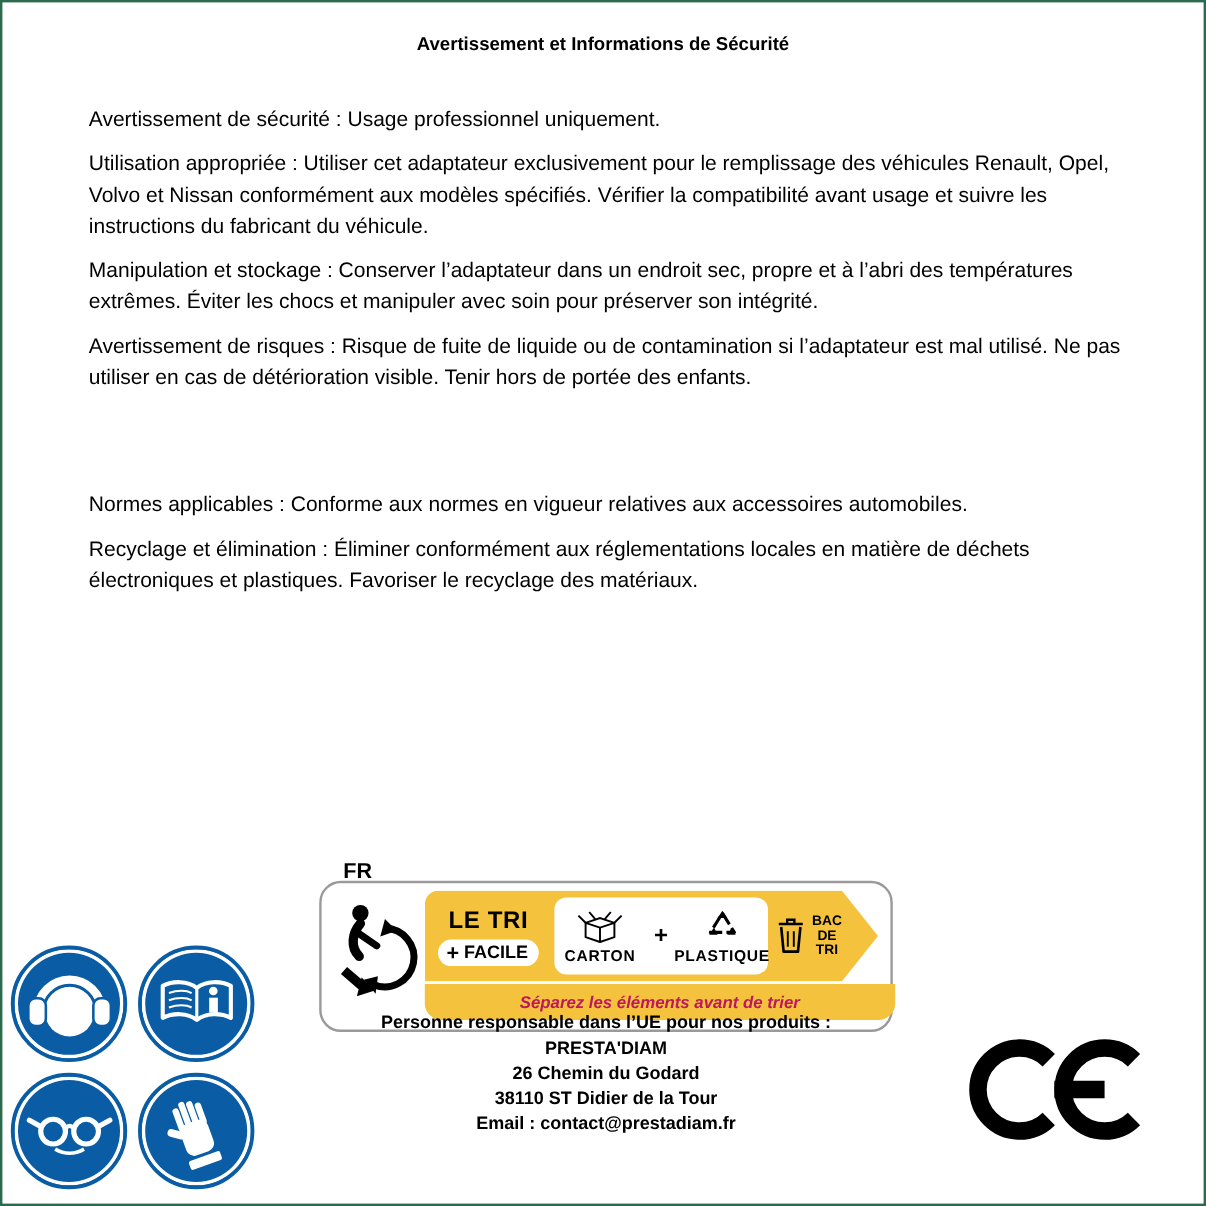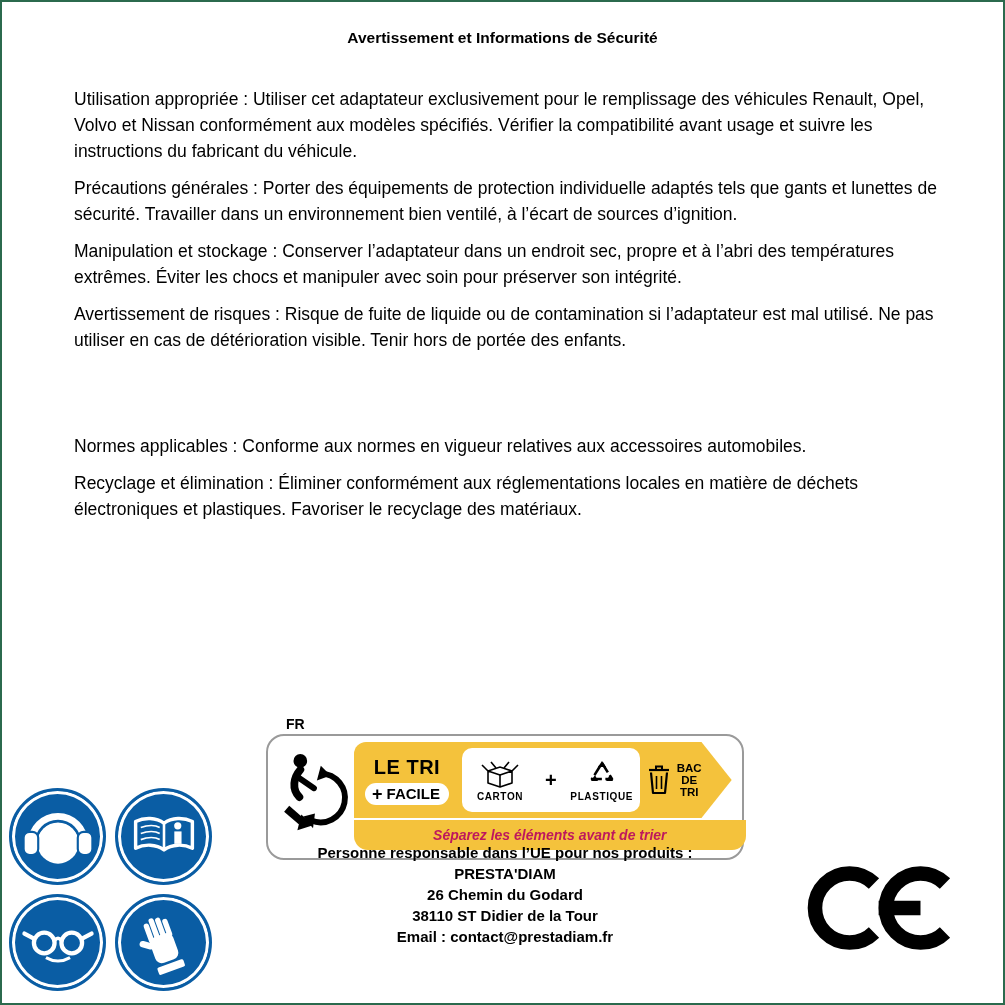--- a/index.html
+++ b/index.html
@@ -35,21 +35,21 @@
     border:3px solid #0a5da4;
     box-shadow: inset 0 0 0 3px #ffffff;
     box-sizing:border-box;
     display:flex; align-items:center; justify-content:center;
   }
   .picto svg { width:86px; height:86px; }
 
   
   .fr-label {
     position:absolute; left:270px; top:714px;
-    font-weight:700; font-size:14px;padding-left:14px;
+    font-weight:700; font-size:18px;padding-left:14px;
   }
   .logo-box {
     position:absolute; left:264px; top:732px;
     width:478px; height:126px;
     border:2px solid #9a9a9a; border-radius:18px;
     background:#fff; box-sizing:border-box;
     display:flex; align-items:center;
     padding:20px 6px;
   }
   .triman-svg { width:78px; height:104px; flex:none; }
@@ -68,21 +68,21 @@
     display:flex; align-items:center; width:fit-content;
     margin:4px auto 0; background:#fff; border-radius:14px;
     padding:2px 9px 2px 7px; font-weight:700; font-size:15px;
   }
   .facile-pill .plus { font-size:18px; margin-right:4px; line-height:1; }
   .white-panel {
     flex:1; background:#fff; border-radius:10px; height:64px; margin:0 2px;
     display:flex; align-items:center; justify-content:center; gap:7px;
   }
   .mat { display:flex; flex-direction:column; align-items:center; width:76px; }
-  .mat .label { font-size:10px; font-weight:700; letter-spacing:0.6px; margin-top:2px; }
+  .mat .label { font-size:13px; font-weight:700; letter-spacing:0.6px; margin-top:2px; }
   .panel-plus { font-weight:700; font-size:20px; line-height:1; }
   .pennant {
     width:104px; flex:none; display:flex; align-items:center; gap:5px; padding-left:4px;
     box-sizing:border-box;
   }
   .bac { font-weight:800; font-size:11.5px; line-height:12px; text-align:center; }
   .bac span { display:block; }
   .strip {
     height:30px; margin-top:2px; width:100%;
     background:#f4c23c; border-radius:0 0 14px 14px;
@@ -101,22 +101,22 @@
   .ce { position:absolute; left:802px; top:852px; width:162px; height:108px; }
 </style>
 </head>
 <body>
 
 <div class="page">
 
   <div class="title">Avertissement et Informations de Sécurité</div>
 
   <div class="content">
+    <p>Avertissement de sécurité : Usage professionnel uniquement.</p>
     <p>Utilisation appropriée : Utiliser cet adaptateur exclusivement pour le remplissage des véhicules Renault, Opel, Volvo et Nissan conformément aux modèles spécifiés. Vérifier la compatibilité avant usage et suivre les instructions du fabricant du véhicule.</p>
-    <p>Précautions générales : Porter des équipements de protection individuelle adaptés tels que gants et lunettes de sécurité. Travailler dans un environnement bien ventilé, à l’écart de sources d’ignition.</p>
     <p>Manipulation et stockage : Conserver l’adaptateur dans un endroit sec, propre et à l’abri des températures extrêmes. Éviter les chocs et manipuler avec soin pour préserver son intégrité.</p>
     <p>Avertissement de risques : Risque de fuite de liquide ou de contamination si l’adaptateur est mal utilisé. Ne pas utiliser en cas de détérioration visible. Tenir hors de portée des enfants.</p>
     <p class="gap-before">Normes applicables : Conforme aux normes en vigueur relatives aux accessoires automobiles.</p>
     <p>Recyclage et élimination : Éliminer conformément aux réglementations locales en matière de déchets électroniques et plastiques. Favoriser le recyclage des matériaux.</p>
   </div>
 
   <div class="picto-grid">
 
     <div class="picto">
       <svg viewBox="0 0 100 100">

